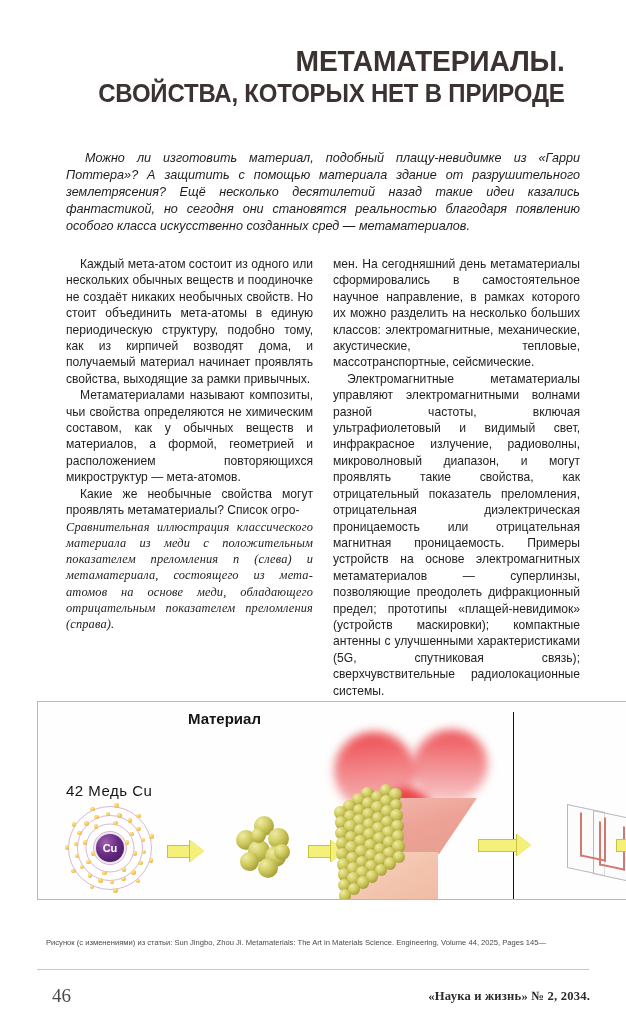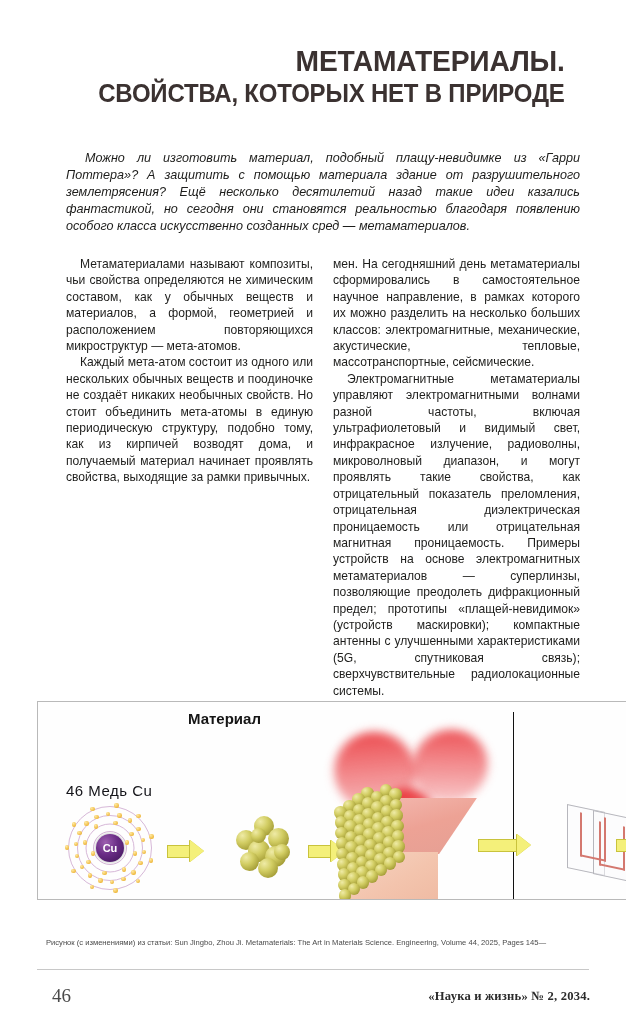--- a/index.html
+++ b/index.html
@@ -318,34 +318,36 @@
 <div class="page">
 
   <div class="headline">
     <span class="l1">МЕТАМАТЕРИАЛЫ.</span>
     <span class="l2">СВОЙСТВА, КОТОРЫХ НЕТ В ПРИРОДЕ</span>
   </div>
 
   <div class="lead"><span class="indent"></span><span>Можно ли изготовить материал, подобный плащу-невидимке из «Гарри Поттера»? А защитить с помощью материала здание от разрушительного землетрясения? Ещё несколько десятилетий назад такие идеи казались фантастикой, но сегодня они становятся реальностью благодаря появлению особого класса искусственно созданных сред — метаматериалов.</span></div>
 
   <div class="col col-left">
+    <p>Каждый мета-атом состоит из одного или нескольких обычных веществ и поодиночке не создаёт никаких необычных свойств. Но стоит объединить мета-атомы в единую периодическую структуру, подобно тому, как из кирпичей возводят дома, и получаемый материал начинает проявлять свойства, выходящие за рамки привычных.</p>
     <p>Метаматериалами называют композиты, чьи свойства определяются не химическим составом, как у обычных веществ и материалов, а формой, геометрией и расположением повторяющихся микроструктур — мета-атомов.</p>
-    <p>Каждый мета-атом состоит из одного или нескольких обычных веществ и поодиночке не создаёт никаких необычных свойств. Но стоит объединить мета-атомы в единую периодическую структуру, подобно тому, как из кирпичей возводят дома, и получаемый материал начинает проявлять свойства, выходящие за рамки привычных.</p>
+    <p>Какие же необычные свойства могут проявлять метаматериалы? Список огро-</p>
+    <p class="figcaption-italic noind">Сравнительная иллюстрация классического материала из меди с положительным показателем преломления n (слева) и метаматериала, состоящего из мета-атомов на основе меди, обладающего отрицательным показателем преломления (справа).</p>
   </div>
 
   <div class="col col-right">
     <p class="noind">мен. На сегодняшний день метаматериалы сформировались в самостоятельное научное направление, в рамках которого их можно разделить на несколько больших классов: электромагнитные, механические, акустические, тепловые, массотранспортные, сейсмические.</p>
     <p>Электромагнитные метаматериалы управляют электромагнитными волнами разной частоты, включая ультрафиолетовый и видимый свет, инфракрасное излучение, радиоволны, микроволновый диапазон, и могут проявлять такие свойства, как отрицательный показатель преломления, отрицательная диэлектрическая проницаемость или отрицательная магнитная проницаемость. Примеры устройств на основе электромагнитных метаматериалов — суперлинзы, позволяющие преодолеть дифракционный предел; прототипы «плащей-невидимок» (устройств маскировки); компактные антенны с улучшенными характеристиками (5G, спутниковая связь); сверхчувствительные радиолокационные системы.</p>
   </div>
 
   <div class="figure">
 
     <div class="fig-title">Материал</div>
 
-    <div class="atom-label">46  Медь  Cu</div>
+    <div class="atom-label">42  Медь  Cu</div>
     <div class="atom">
       <div class="shell s1"></div>
       <div class="shell s2"></div>
       <div class="shell s3"></div>
       <div class="shell s4"></div>
       <div class="nucleus">Cu</div>
       <div id="electrons">
           <div class="e" style="left: 59.1376px; top: 36.4953px;"></div>
           <div class="e" style="left: 24.8624px; top: 47.5047px;"></div>
           <div class="e" style="left: 66.9172px; top: 47.4205px;"></div>

